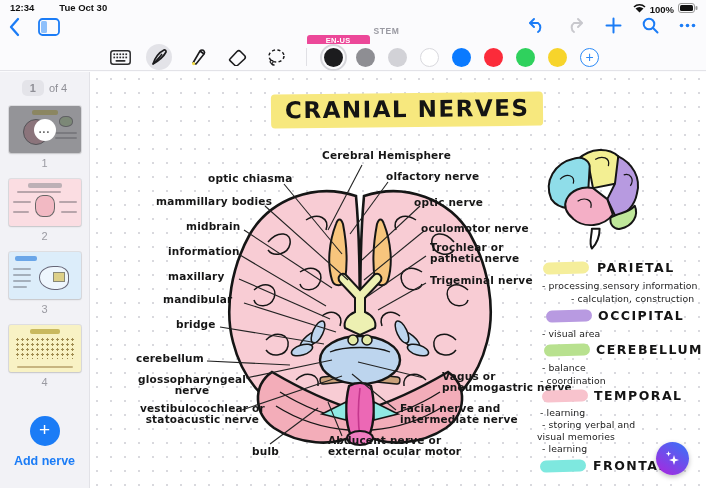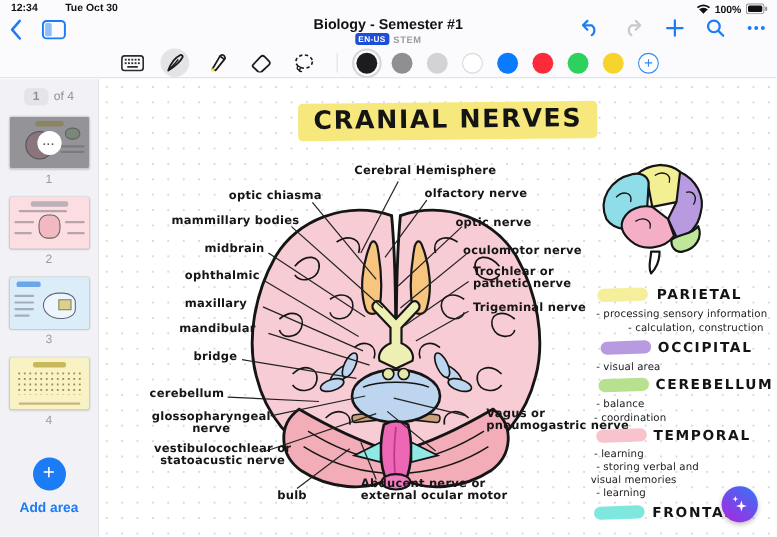--- a/index.html
+++ b/index.html
@@ -12,21 +12,21 @@
   .status-right { display:flex; align-items:center; gap:4px; font-weight:600; }
 
   
   .navbar { position:absolute; top:14px; left:0; right:0; height:30px; }
   .nav-left { position:absolute; left:8px; top:3px; display:flex; align-items:center; gap:18px; }
   .nav-right { position:absolute; right:10px; top:3px; display:flex; align-items:center; gap:20px; }
   .nav-btn { background:none; border:none; cursor:pointer; padding:0; display:flex; align-items:center; }
   .nav-center { position:absolute; left:0; right:0; top:0; text-align:center; }
   .doc-title { font-size:13px; font-weight:700; color:#111; }
   .doc-sub { margin-top:1px; display:flex; justify-content:center; gap:4px; align-items:center; }
-  .badge-lang { background:#1d4ed8; color:#fff; font-size:7.5px; font-weight:700; border-radius:3px; padding:1px 3px; letter-spacing:.3px; }
+  .badge-lang { background:#ec4899; color:#fff; font-size:7.5px; font-weight:700; border-radius:3px; padding:1px 19px; letter-spacing:.3px;margin-top:20px; }
   .badge-stem { color:#9a9aa2; font-size:8.5px; font-weight:700; letter-spacing:.5px; }
 
   
   .toolbar { position:absolute; top:44px; left:0; right:0; height:27px; display:flex; align-items:center;
              justify-content:center; gap:13px; border-bottom:1px solid #e3e3e8; background:#fbfbfd; }
   .tool { width:26px; height:26px; border:none; background:none; border-radius:13px; display:flex; align-items:center; justify-content:center; cursor:pointer; }
   .tool.selected { background:#e3e3e8; }
   .tb-sep { width:1px; height:18px; background:#e0e0e5; margin:0 4px; }
   .swatch { width:19px; height:19px; border-radius:50%; border:none; cursor:pointer; position:relative; }
   .swatch.selected::after { content:""; position:absolute; inset:-4px; border-radius:50%; border:2px solid #d6d6db; }
@@ -107,21 +107,20 @@
         </svg>
     </button>
     <button class="nav-btn">
       <svg width="22" height="18" viewBox="0 0 22 18">
           <rect x="1" y="1" width="20" height="16" rx="3.5" stroke="#1b7cf6" stroke-width="1.8" fill="none"></rect>
           <rect x="3" y="3" width="6" height="12" rx="1.5" fill="#8ec0fb"></rect>
         </svg>
     </button>
   </div>
   <div class="nav-center">
-    <div class="doc-title">Biology - Semester #1</div>
     <div class="doc-sub">
       <span class="badge-lang">EN-US</span>
       <span class="badge-stem">STEM</span>
     </div>
   </div>
   <div class="nav-right">
     <button class="nav-btn">
       <svg width="19" height="17" viewBox="0 0 19 17">
           <path d="M7 2 L3 6 L7 10" stroke="#1b7cf6" stroke-width="2" fill="none" stroke-linecap="round" stroke-linejoin="round"></path>
           <path d="M3.5 6 H11 A5.5 5.5 0 0 1 11 15" stroke="#1b7cf6" stroke-width="2" fill="none" stroke-linecap="round"></path>
@@ -261,21 +260,21 @@
       <div class="mini-title" style="width:30px; background:#c9b95e;"></div>
       <div style="position:absolute; left:6px; top:12px; right:6px; height:22px;
                   background-image:radial-gradient(circle, #a08c50 1px, transparent 1.2px); background-size:5px 5px;"></div>
       <div class="mini-line" style="position:absolute; left:8px; bottom:4px; width:56px; margin:0; background:rgba(150,120,60,.5);"></div>
     </div>
     <div class="thumb-num">4</div>
   </div>
 
   <div class="add-page">
     <div class="add-circle">+</div>
-    <div class="add-label">Add area</div>
+    <div class="add-label">Add nerve</div>
   </div>
 </div>
 
 <div class="canvas">
 
   <div class="heading">CRANIAL NERVES</div>
 
   <svg class="layer" width="616" height="416" viewBox="0 0 616 416">
     <g transform="translate(120,108)">
 
@@ -362,34 +361,36 @@
     </g>
   </svg>
 
   <div class="lbl r" style="left:232px; top:78px;">Cerebral Hemisphere</div>
   <div class="lbl r" style="left:118px; top:101px;">optic chiasma</div>
   <div class="lbl" style="left:296px; top:99px;">olfactory nerve</div>
   <div class="lbl r" style="left:66px;  top:124px;">mammillary bodies</div>
   <div class="lbl" style="left:324px; top:125px;">optic nerve</div>
   <div class="lbl r" style="left:96px;  top:149px;">midbrain</div>
   <div class="lbl" style="left:331px; top:151px;">oculomotor nerve</div>
-  <div class="lbl r" style="left:78px;  top:174px;">ophthalmic</div>
+  <div class="lbl r" style="left:78px;  top:174px;">information</div>
   <div class="lbl" style="left:340px; top:170px;">Trochlear or
 pathetic nerve</div>
   <div class="lbl r" style="left:78px;  top:199px;">maxillary</div>
   <div class="lbl r" style="left:73px;  top:222px;">mandibular</div>
   <div class="lbl" style="left:340px; top:203px;">Trigeminal nerve</div>
   <div class="lbl r" style="left:86px;  top:247px;">bridge</div>
   <div class="lbl r" style="left:46px;  top:281px;">cerebellum</div>
   <div class="lbl c" style="left:48px;  top:302px;">glossopharyngeal
 nerve</div>
   <div class="lbl" style="left:352px; top:299px;">Vagus or
 pneumogastric nerve</div>
   <div class="lbl c" style="left:50px;  top:331px;">vestibulocochlear or
 statoacustic nerve</div>
+  <div class="lbl" style="left:310px; top:331px;">Facial nerve and
+intermediate nerve</div>
   <div class="lbl" style="left:162px; top:374px;">bulb</div>
   <div class="lbl" style="left:238px; top:363px;">Abducent nerve or
 external ocular motor</div>
 
   <svg class="layer" style="left:448px; top:70px;" width="110" height="112" viewBox="0 0 100 102">
     <g stroke="#151515" stroke-width="1.8" stroke-linejoin="round">
       <path d="M36,16 C48,5 64,5 73,13 C75,22 75,30 70,38 L50,42 L46,21 Z" fill="#f3ef93"></path>
       <path d="M73,13 C86,19 94,33 90,47 C88,58 80,66 71,69 L63,52 L70,38 Z" fill="#b79ae0"></path>
       <path d="M12,52 C5,36 15,19 33,15 C40,13 46,16 47,22 L45,56 C35,63 19,62 12,52 Z" fill="#8fdde9"></path>
       <path d="M26,52 C30,44 40,40 50,42 L63,52 L68,66 C60,77 42,79 32,70 C25,64 23,58 26,52 Z" fill="#f4afc6"></path>

